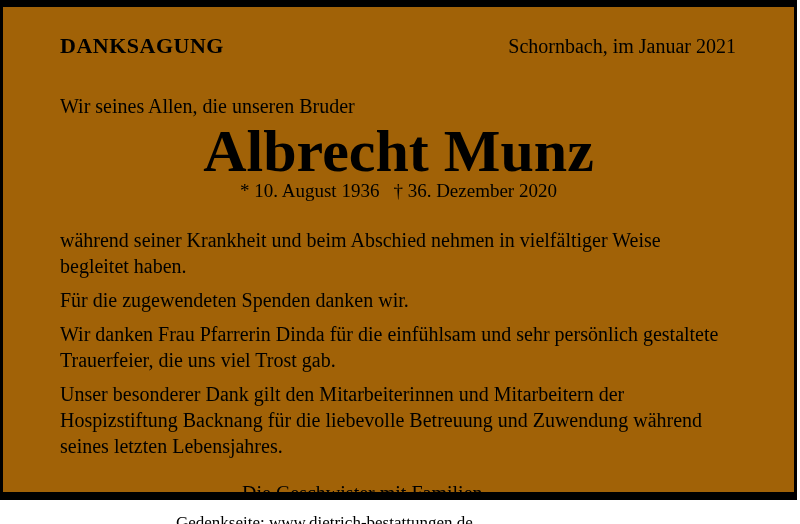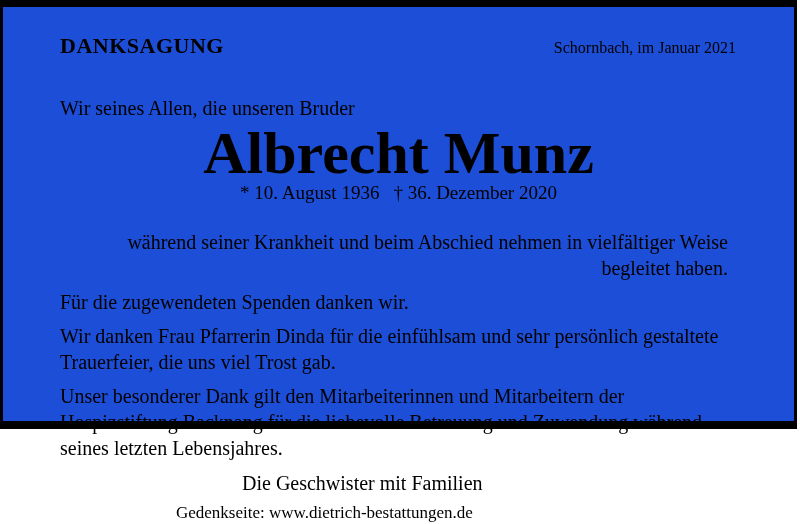--- a/index.html
+++ b/index.html
@@ -11,22 +11,22 @@
     width: 800px;
     height: 524px;
     font-family: "Liberation Serif", serif;
     color: #000000;
     overflow: hidden;
   }
   .page {
     position: relative;
     box-sizing: border-box;
     width: 797px;
-    height: 429px;
-    background: #1d4ed8;
+    height: 500px;
+    background: #a16207;
     border-top: 7px solid #000;
     border-bottom: 8px solid #000;
     border-left: 3px solid #000;
     border-right: 3px solid #000;
   }
   .content {
     box-sizing: border-box;
     width: 100%;
     height: 100%;
     padding: 26px 57px 0 57px;
@@ -37,21 +37,21 @@
     align-items: baseline;
     width: 676px;
     line-height: 26px;
   }
   .notice-title {
     font-weight: bold;
     font-size: 22px;
     letter-spacing: 0.5px;
   }
   .dateline {
-    font-size: 16px;
+    font-size: 20px;
   }
   .intro {
     margin: 34px 0 0 0;
     font-size: 20px;
     line-height: 26px;
   }
   .deceased-name {
     margin: 6px 0 0 0;
     width: 677px;
     text-align: center;
@@ -70,24 +70,23 @@
     align-items: flex-end;
   }
   .body-par {
     margin: 8px 0 0 0;
     max-width: 668px;
     font-size: 20px;
     line-height: 26px;
   }
   .body-par.first {
     margin-top: 24px;
-    text-align: right;
   }
   .signature {
-    margin: 10px 0 0 182px;
+    margin: 22px 0 0 182px;
     font-size: 20px;
     line-height: 24px;
   }
   .memorial {
     margin: 7px 0 0 116px;
     font-size: 17px;
     line-height: 22px;
   }
 </style>
 </head>

